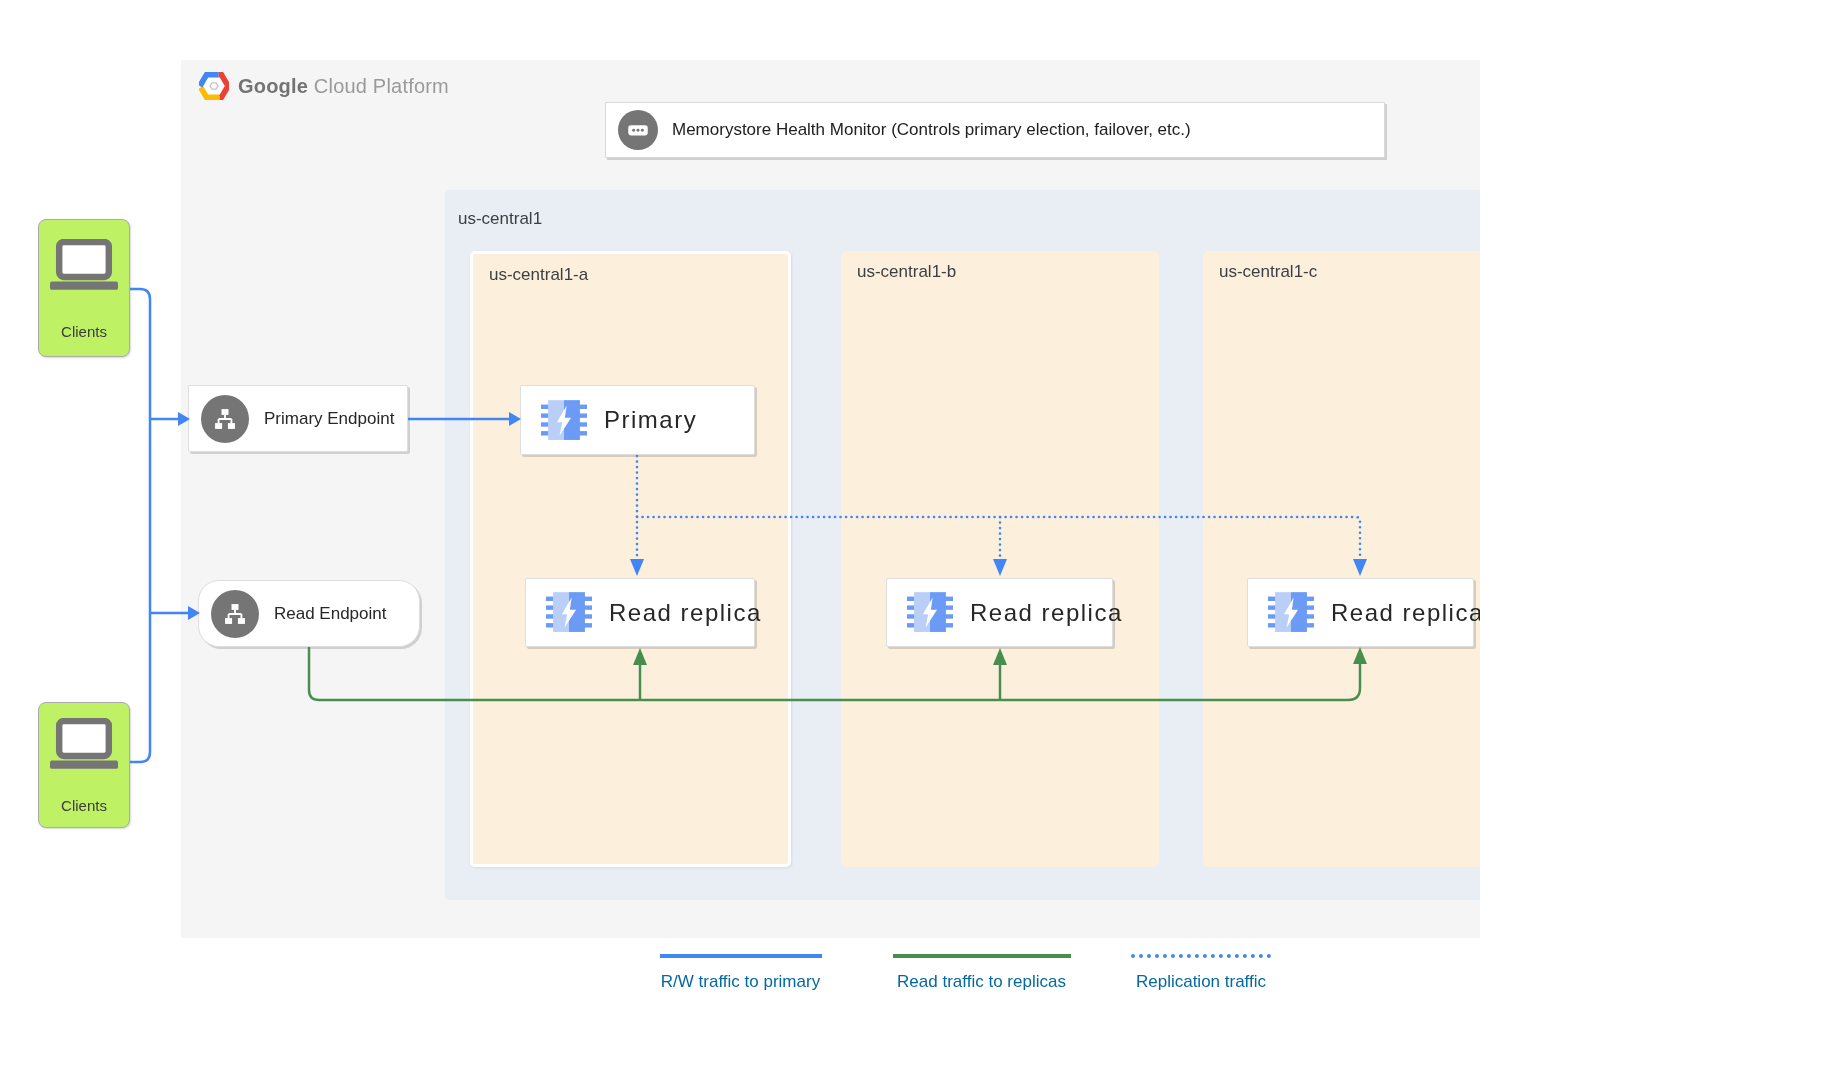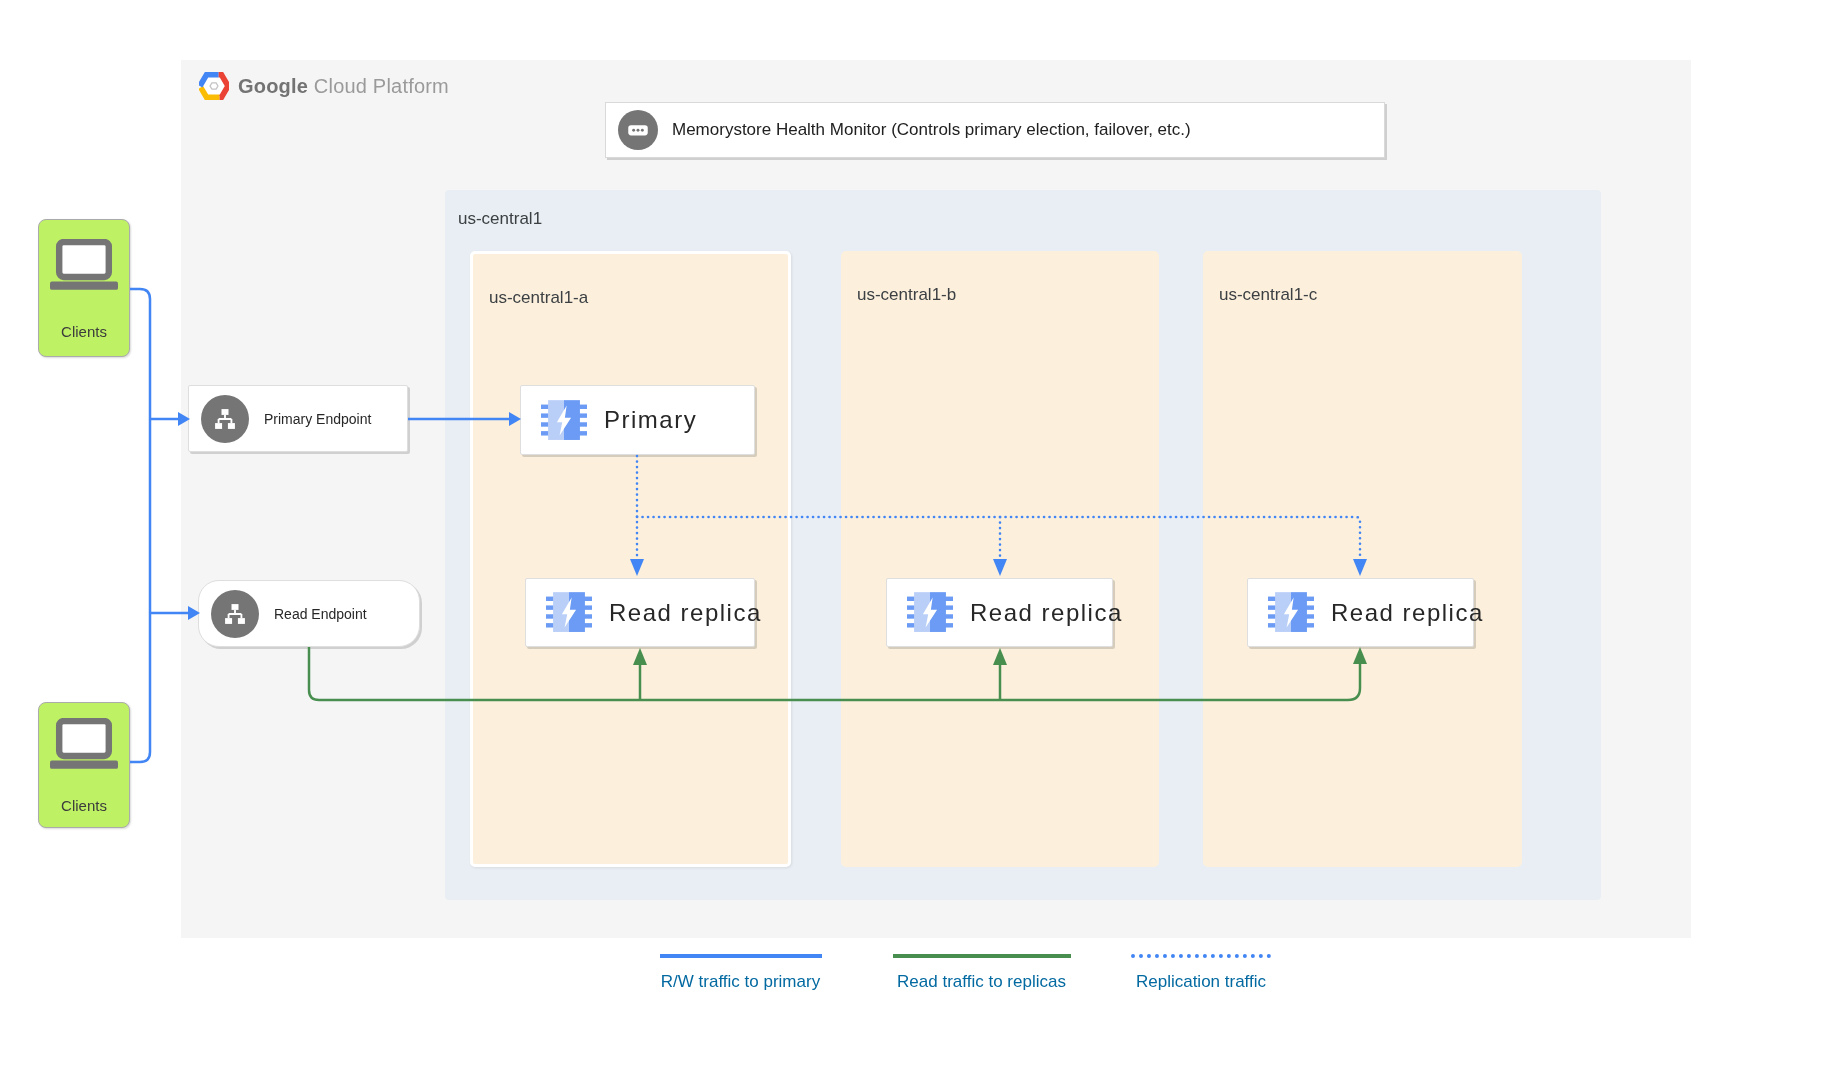--- a/index.html
+++ b/index.html
@@ -1,17 +1,17 @@
 <!DOCTYPE html>
 <html><head>
 <meta charset="utf-8">
 <style>
   * { margin:0; padding:0; box-sizing:border-box; }
   body { background:#fff; font-family:"Liberation Sans", sans-serif; }
-  .canvas { position:relative; width:1832px; height:1075px; background:#fff; overflow:hidden; }
+  .canvas { position:relative; width:1480px; height:1075px; background:#fff; overflow:hidden; }
 
   
   .panel { position:absolute; left:181px; top:60px; width:1510px; height:878px; background:#f5f5f6; }
 
   
   .brand { position:absolute; left:199px; top:72px; display:flex; align-items:center; gap:9px; }
   .brand-text { font-size:20px; letter-spacing:.2px; white-space:nowrap; }
   .brand-text .g { color:#737373; font-weight:700; }
   .brand-text .cp { color:#9a9a9a; font-weight:400; }
 
@@ -23,29 +23,29 @@
   .circle-icon { border-radius:50%; background:#757575; display:flex; align-items:center; justify-content:center; flex:0 0 auto; }
   .monitor .circle-icon { width:40px; height:40px; }
 
   
   .region { position:absolute; left:445px; top:190px; width:1156px; height:710px; background:#e8eef3; border-radius:4px; }
   .region-label { position:absolute; left:458px; top:209px; font-size:17px; color:#3c4043;text-align:right; }
   .zone { position:absolute; top:251px; height:616px; background:#fcf0dd; border-radius:5px; }
   .zone-a { left:470px; width:321px; border:3px solid #ffffff; box-shadow:1px 1px 3px rgba(0,0,0,.08); }
   .zone-b { left:841px; width:318px; }
   .zone-c { left:1203px; width:319px; }
-  .zone-label { position:absolute; left:16px; top:34px; font-size:17px; color:#3c4043; white-space:nowrap; }
+  .zone-label { position:absolute; left:16px; top:11px; font-size:17px; color:#3c4043; white-space:nowrap; }
 
   
   .node { position:absolute; background:#fff; border:1px solid #dedede; border-radius:2px;
           box-shadow:2px 2px 0 rgba(0,0,0,.15); display:flex; align-items:center; z-index:3; }
   .node-label { color:#272727; white-space:nowrap; }
 
   .endpoint { padding-left:12px; gap:15px; }
-  .endpoint .node-label { font-size:14px; }
+  .endpoint .node-label { font-size:17px; }
   .endpoint .circle-icon { width:48px; height:48px; }
 
   .mstore { padding-left:20px; gap:17px; }
   .mstore .node-label { font-size:24px; letter-spacing:1.5px; }
 
   #primary-endpoint { left:188px; top:385px; width:220px; height:67px; }
   #read-endpoint    { left:198px; top:580px; width:222px; height:67px;border-radius:21px; }
   #primary-node     { left:520px; top:385px; width:235px; height:70px; }
   #replica-a        { left:525px; top:578px; width:230px; height:69px; }
   #replica-b        { left:886px; top:578px; width:227px; height:69px; }

